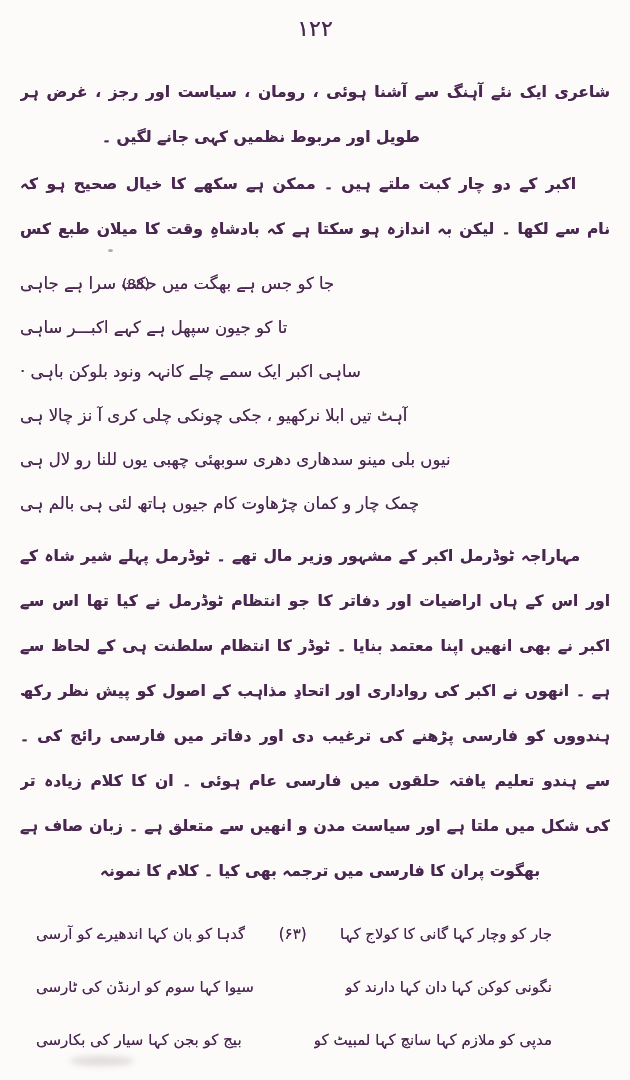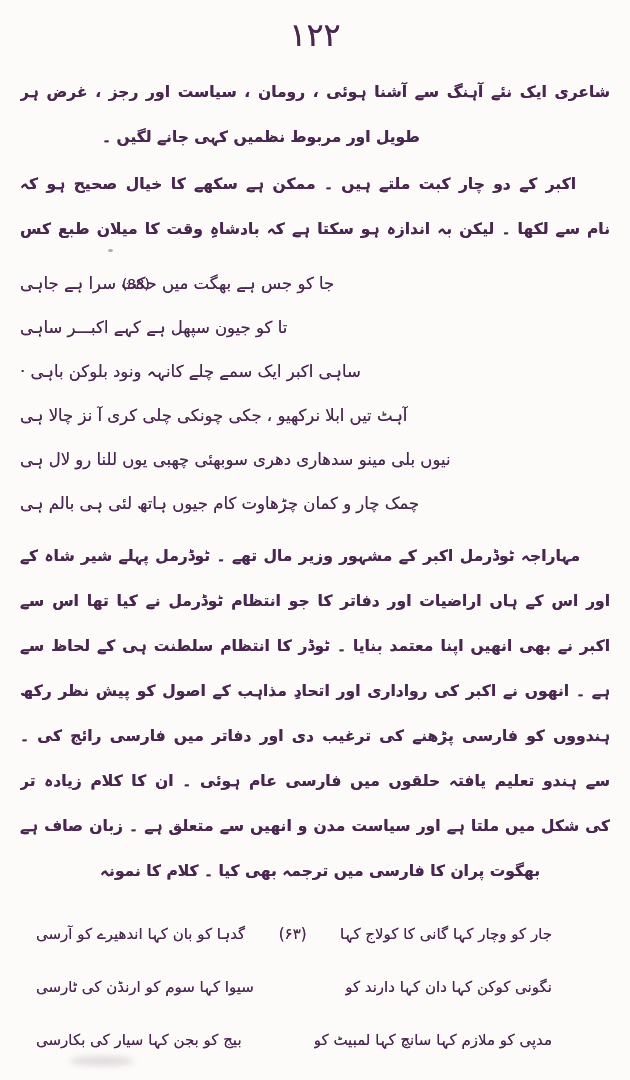--- a/index.html
+++ b/index.html
@@ -11,21 +11,21 @@
     color:var(--ink,#4a2750);
     font-family:"DejaVu Sans",sans-serif;
     direction:rtl;
     overflow:hidden;
     text-shadow:0 0 .6px rgba(74,39,80,.75);
     box-sizing:border-box;
     padding:0 20px;
   }
   .page-number{
     text-align:center;
-    font-size:32px;
+    font-size:22px;
     padding-top:16px;
     height:42px;
     letter-spacing:2px;
   }
   .para{font-size:15.5px;margin:0;font-weight:bold;}
   .pline{
     height:45px;line-height:45px;overflow:hidden;
     text-align:justify;text-align-last:justify;
   }
   .p1{margin-top:12px;}

